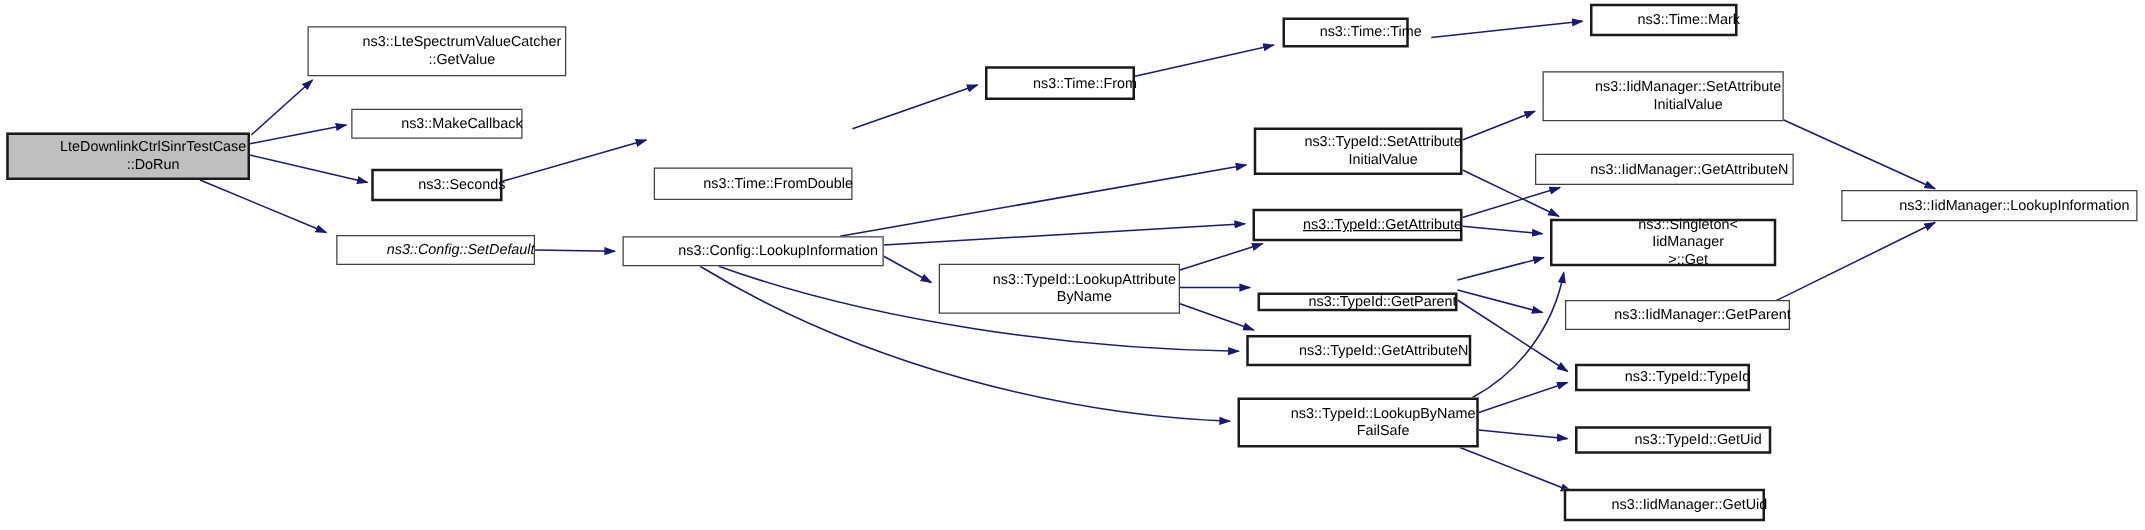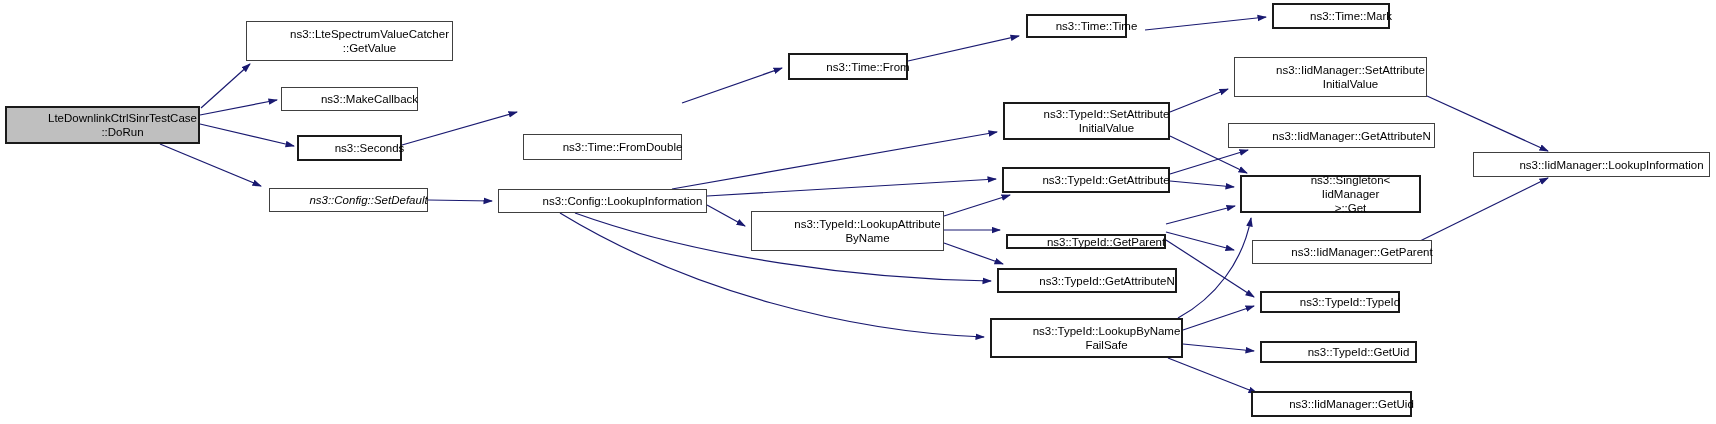--- a/index.html
+++ b/index.html
@@ -88,21 +88,21 @@
     <div class="node thin" style="left: 523px; top: 97px; width: 159px; height: 26px; margin-top: 37px;">ns3::Time::FromDouble</div>
     <div class="node thin" style="left: 498px; top: 189px; width: 209px; height: 24px;">ns3::Config::LookupInformation</div>
     <div class="node thick" style="left: 788px; top: 53px; width: 120px; height: 27px;">ns3::Time::From</div>
     <div class="node thick" style="left: 1026px; top: 14px; width: 101px; height: 24px;">ns3::Time::Time</div>
     <div class="node thick" style="left: 1272px; top: 3px; width: 118px; height: 26px;">ns3::Time::Mark</div>
     <div class="node thick" style="left: 1003px; top: 102px; width: 167px; height: 38px;">ns3::TypeId::SetAttribute
 InitialValue</div>
     <div class="node thin" style="left: 1234px; top: 57px; width: 193px; height: 40px;">ns3::IidManager::SetAttribute
 InitialValue</div>
     <div class="node thin" style="left: 1228px; top: 123px; width: 207px; height: 25px;">ns3::IidManager::GetAttributeN</div>
-    <div class="node thick" style="left: 1002px; top: 167px; width: 168px; height: 26px;">ns3::TypeId::GetAttribute</div>
+    <div class="node thick" style="left: 1002px; top: 167px; width: 168px; height: 26px; text-decoration: underline;">ns3::TypeId::GetAttribute</div>
     <div class="node thick" style="left: 1240px; top: 175px; width: 181px; height: 38px;">ns3::Singleton&lt; IidManager
 &gt;::Get</div>
     <div class="node thin" style="left: 751px; top: 211px; width: 193px; height: 40px;">ns3::TypeId::LookupAttribute
 ByName</div>
     <div class="node thick" style="left: 1006px; top: 218px; width: 160px; height: 15px; margin-top: 16px;">ns3::TypeId::GetParent</div>
     <div class="node thin" style="left: 1240px; top: 240px; width: 180px; height: 24px; margin-left: 12px;">ns3::IidManager::GetParent</div>
     <div class="node thick" style="left: 997px; top: 268px; width: 180px; height: 25px;">ns3::TypeId::GetAttributeN</div>
     <div class="node thin" style="left: 1473px; top: 152px; width: 237px; height: 25px;">ns3::IidManager::LookupInformation</div>
     <div class="node thick" style="left: 990px; top: 318px; width: 193px; height: 40px;">ns3::TypeId::LookupByName
 FailSafe</div>

